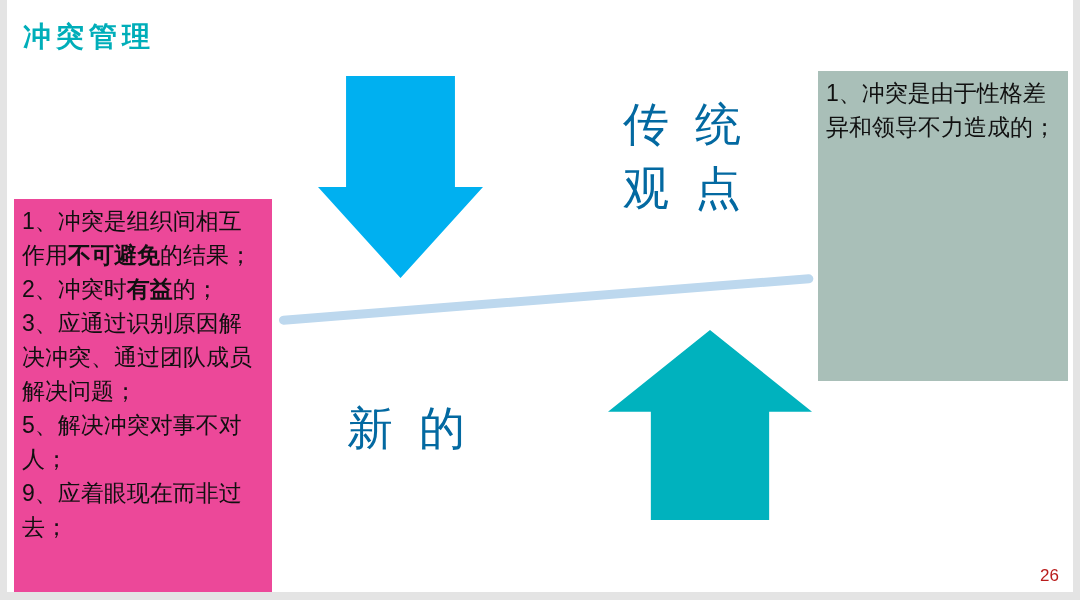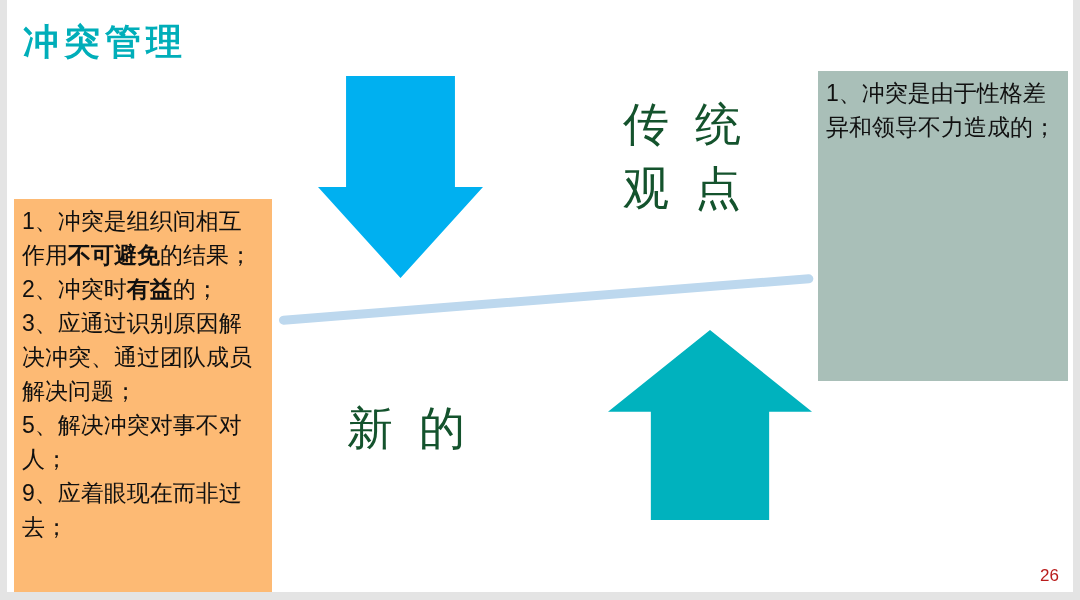--- a/index.html
+++ b/index.html
@@ -10,37 +10,37 @@
     font-family:"Liberation Sans","DejaVu Sans",sans-serif;
     overflow:hidden;
   }
   .slide {
     position:absolute; left:7px; top:0;
     width:1066px; height:592px;
     background:#ffffff;
   }
   .title {
     position:absolute; left:16px; top:18px;
-    font-size:36px; font-weight:700; letter-spacing:5px;
+    font-size:28px; font-weight:700; letter-spacing:5px;
     white-space:nowrap;
   }
   .arrow { position:absolute; }
   .arrow-down {
     left:311px; top:76px; width:165px; height:202px;
     clip-path: polygon(17% 0, 83% 0, 83% 55%, 100% 55%, 50% 100%, 0 55%, 17% 55%);
   }
   .arrow-up {
     left:601px; top:330px; width:204px; height:190px;
     clip-path: polygon(50% 0, 100% 43%, 79% 43%, 79% 100%, 21% 100%, 21% 43%, 0 43%);
   }
   .big-label {
     position:absolute;
     font-family:"DejaVu Serif","Liberation Serif",serif;
     font-size:46px; line-height:64px; letter-spacing:26px;
-    color:#14532d; white-space:nowrap;
+    color:#0369a1; white-space:nowrap;
   }
   .label-traditional { left:616px; top:92px; }
   .label-new { left:340px; top:372px;margin-top:24px; }
   .seesaw {
     position:absolute; left:272px; top:316px;
     width:536px; height:9px; border-radius:5px;
     transform:rotate(-4.5deg); transform-origin:left center;
   }
   .text-box {
     position:absolute;
@@ -68,21 +68,21 @@
     <div>传统</div>
     <div>观点</div>
   </div>
 
   <div class="text-box box-right" style="background-color: rgb(169, 191, 184);">
       <div><span>1、冲突是由于性格差异和领导不力造成的；</span></div>
     </div>
 
   <div class="seesaw" style="background-color: rgb(189, 216, 238);"></div>
 
-  <div class="text-box box-left" style="background-color: #fdba74;">
+  <div class="text-box box-left" style="background-color: #ec4899;">
       <div><span>1、冲突是组织间相互作用</span><span class="bold">不可避免</span><span>的结果；</span></div>
       <div><span>2、冲突时</span><span class="bold">有益</span><span>的；</span></div>
       <div><span>3、应通过识别原因解决冲突、通过团队成员解决问题；</span></div>
       <div><span>5、解决冲突对事不对人；</span></div>
       <div><span>9、应着眼现在而非过去；</span></div>
     </div>
 
   <div class="big-label label-new">
     <div>新的</div>
   </div>

